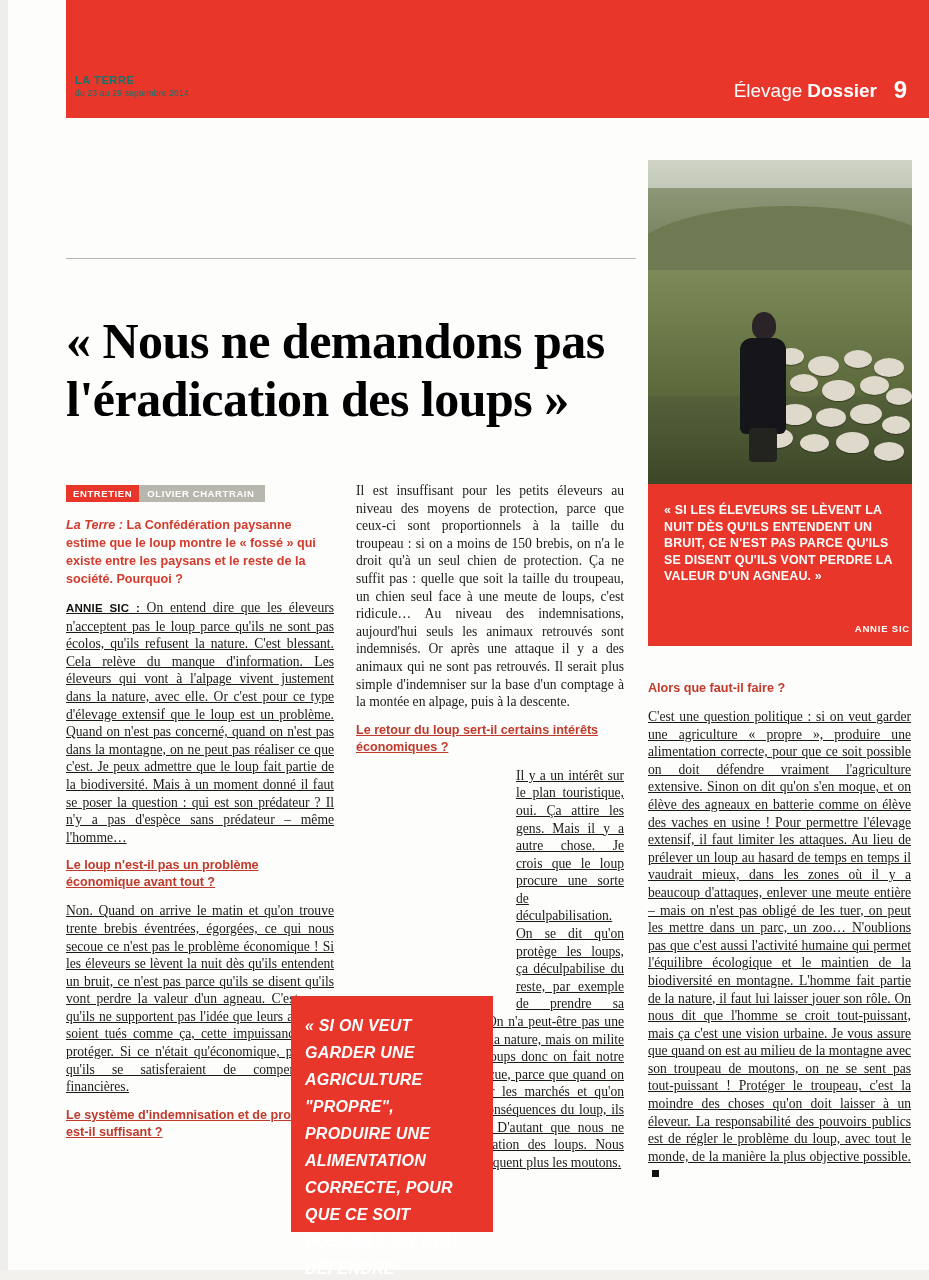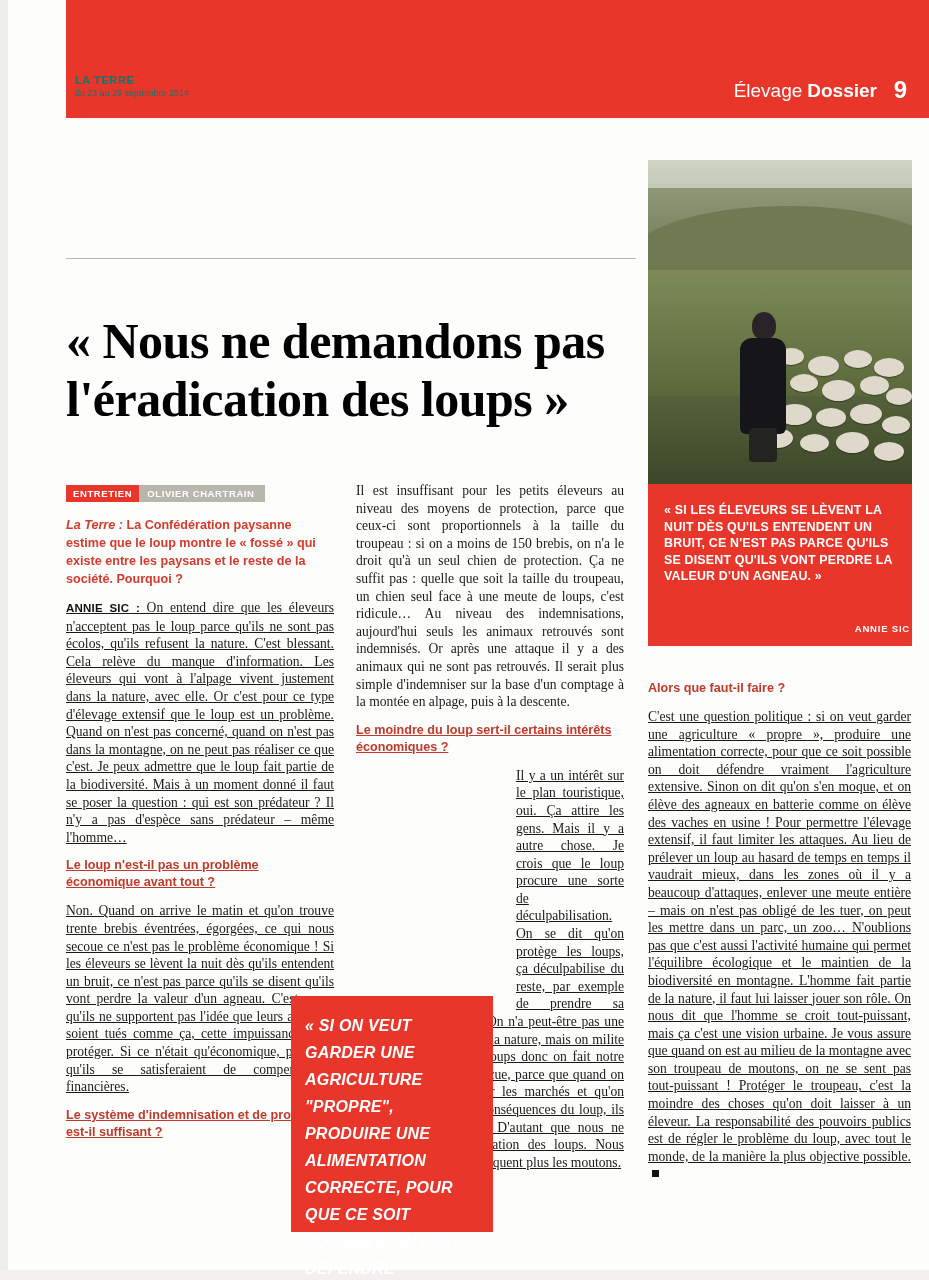--- a/index.html
+++ b/index.html
@@ -374,21 +374,21 @@
   <div class="col" id="col1">
     <p class="lead-q"><em>La Terre :</em><span> La Confédération paysanne estime que le loup montre le « fossé » qui existe entre les paysans et le reste de la société. Pourquoi ?</span></p>
     <p><span class="speaker">ANNIE SIC :</span><span> On entend dire que les éleveurs n'acceptent pas le loup parce qu'ils ne sont pas écolos, qu'ils refusent la nature. C'est blessant. Cela relève du manque d'information. Les éleveurs qui vont à l'alpage vivent justement dans la nature, avec elle. Or c'est pour ce type d'élevage extensif que le loup est un problème. Quand on n'est pas concerné, quand on n'est pas dans la montagne, on ne peut pas réaliser ce que c'est. Je peux admettre que le loup fait partie de la biodiversité. Mais à un moment donné il faut se poser la question : qui est son prédateur ? Il n'y a pas d'espèce sans prédateur – même l'homme…</span></p>
     <p class="q">Le loup n'est-il pas un problème économique avant tout ?</p>
     <p>Non. Quand on arrive le matin et qu'on trouve trente brebis éventrées, égorgées, ce qui nous secoue ce n'est pas le problème économique ! Si les éleveurs se lèvent la nuit dès qu'ils entendent un bruit, ce n'est pas parce qu'ils se disent qu'ils vont perdre la valeur d'un agneau. C'est parce qu'ils ne supportent pas l'idée que leurs animaux soient tués comme ça, cette impuissance à les protéger. Si ce n'était qu'économique, peut-être qu'ils se satisferaient de compensations financières.</p>
     <p class="q">Le système d'indemnisation et de protection est-il suffisant ?</p>
   </div>
 
   <div class="col" id="col2">
     <p>Il est insuffisant pour les petits éleveurs au niveau des moyens de protection, parce que ceux-ci sont proportionnels à la taille du troupeau : si on a moins de 150 brebis, on n'a le droit qu'à un seul chien de protection. Ça ne suffit pas : quelle que soit la taille du troupeau, un chien seul face à une meute de loups, c'est ridicule… Au niveau des indemnisations, aujourd'hui seuls les animaux retrouvés sont indemnisés. Or après une attaque il y a des animaux qui ne sont pas retrouvés. Il serait plus simple d'indemniser sur la base d'un comptage à la montée en alpage, puis à la descente.</p>
-    <p class="q">Le moindre du loup sert-il certains intérêts économiques ?</p>
+    <p class="q">Le retour du loup sert-il certains intérêts économiques ?</p>
     <p><span class="wrap-shape"></span><span>Il y a un intérêt sur le plan touristique, oui. Ça attire les gens. Mais il y a autre chose. Je crois que le loup procure une sorte de déculpabilisation. On se dit qu'on protège les loups, ça déculpabilise du reste, par exemple de prendre sa voiture pour un rien… On n'a peut-être pas une vie très respectueuse de la nature, mais on milite pour la protection des loups donc on fait notre part… J'en suis convaincue, parce que quand on vend notre fromage sur les marchés et qu'on explique aux gens les conséquences du loup, ils n'ont plus d'arguments. D'autant que nous ne demandons pas l'éradication des loups. Nous voulons juste qu'ils n'attaquent plus les moutons.</span></p>
   </div>
 
   <div class="pq-mid">
     <div class="pq-text">« SI ON VEUT GARDER UNE AGRICULTURE "PROPRE", PRODUIRE UNE ALIMENTATION CORRECTE, POUR QUE CE SOIT POSSIBLE ON DOIT DÉFENDRE VRAIMENT L'AGRICULTURE EXTENSIVE. »</div>
   </div>
 
   <div class="col" id="col3">
     <p class="q">Alors que faut-il faire ?</p>
     <p><span>C'est une question politique : si on veut garder une agriculture « propre », produire une alimentation correcte, pour que ce soit possible on doit défendre vraiment l'agriculture extensive. Sinon on dit qu'on s'en moque, et on élève des agneaux en batterie comme on élève des vaches en usine ! Pour permettre l'élevage extensif, il faut limiter les attaques. Au lieu de prélever un loup au hasard de temps en temps il vaudrait mieux, dans les zones où il y a beaucoup d'attaques, enlever une meute entière – mais on n'est pas obligé de les tuer, on peut les mettre dans un parc, un zoo… N'oublions pas que c'est aussi l'activité humaine qui permet l'équilibre écologique et le maintien de la biodiversité en montagne. L'homme fait partie de la nature, il faut lui laisser jouer son rôle. On nous dit que l'homme se croit tout-puissant, mais ça c'est une vision urbaine. Je vous assure que quand on est au milieu de la montagne avec son troupeau de moutons, on ne se sent pas tout-puissant ! Protéger le troupeau, c'est la moindre des choses qu'on doit laisser à un éleveur. La responsabilité des pouvoirs publics est de régler le problème du loup, avec tout le monde, de la manière la plus objective possible.</span><span class="endmark"></span></p>

